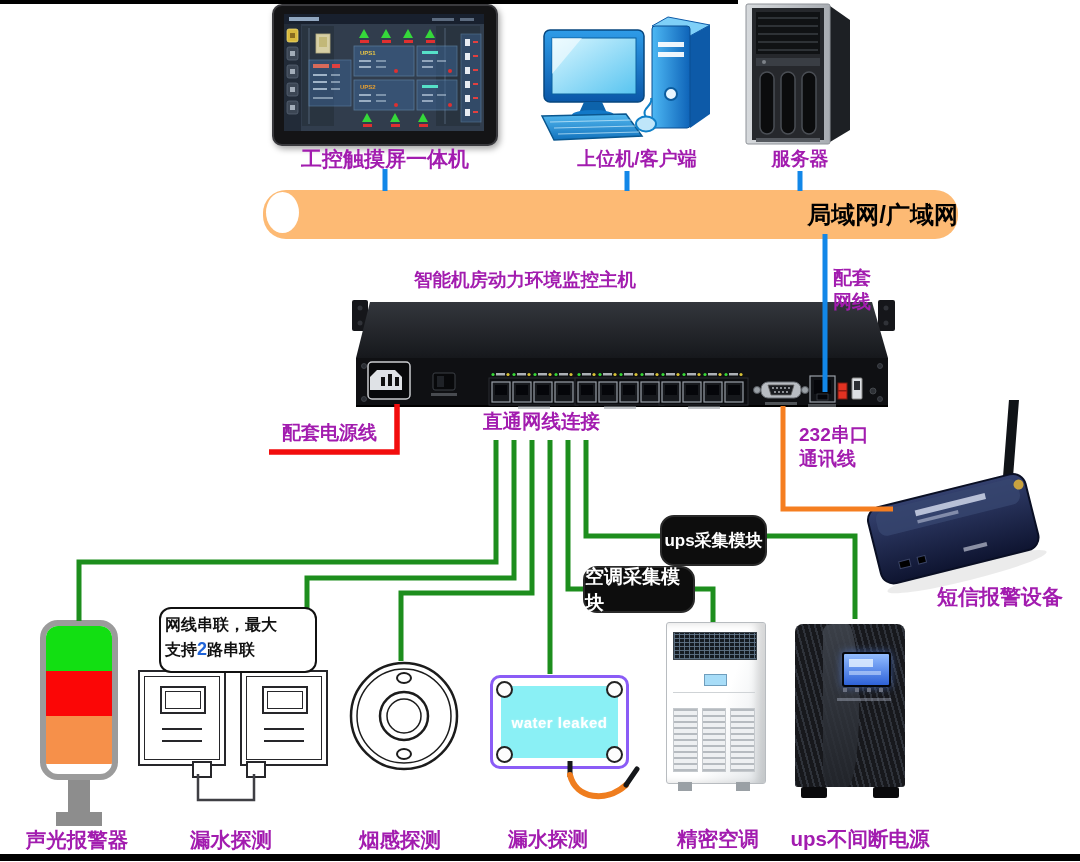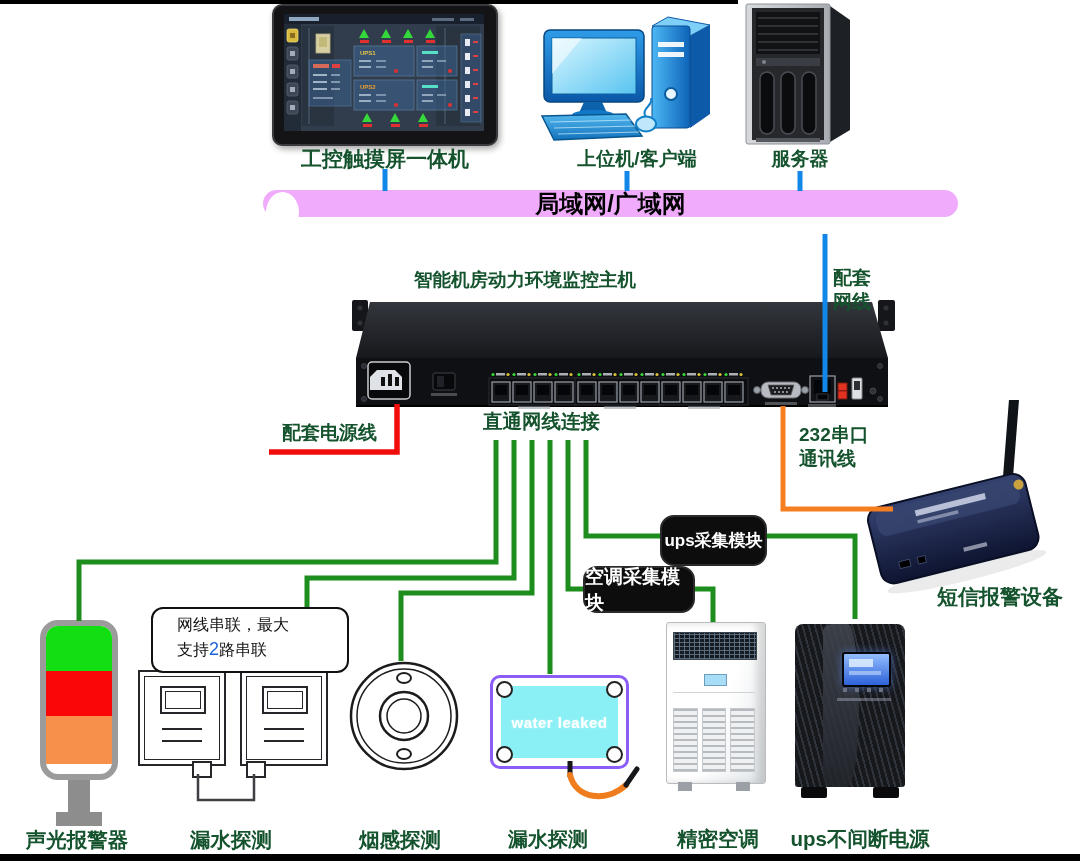--- a/index.html
+++ b/index.html
@@ -3,42 +3,42 @@
 <meta charset="utf-8">
 <style>
   html,body{margin:0;padding:0;background:#fff;}
   #canvas{position:relative;width:1080px;height:862px;background:#fff;overflow:hidden;
           font-family:"Liberation Sans","DejaVu Sans",sans-serif;color:#111;}
   .abs{position:absolute;}
   
   .strip-top{left:0;top:0;width:738px;height:4px;background:#000;z-index:60;}
   .strip-bottom{left:0;top:854px;width:1080px;height:7px;background:#000;z-index:60;}
   
-  .lbl{position:absolute;font-weight:700;color:#14532d;z-index:40;white-space:pre-line;line-height:1.25;}
+  .lbl{position:absolute;font-weight:700;color:#a21caf;z-index:40;white-space:pre-line;line-height:1.25;}
   .c{text-align:center;}
   
-  .net-bar{left:263px;top:190px;width:695px;height:27px;background:#f0abfc;border-radius:23px;
-           z-index:20;display:flex;align-items:center;justify-content:center;}
+  .net-bar{left:263px;top:190px;width:695px;height:49px;background:#fdba74;border-radius:23px;
+           z-index:20;display:flex;align-items:center;justify-content:flex-end;}
   .net-bar-cap{position:absolute;left:3px;top:2px;width:33px;height:41px;background:#fff;border-radius:50%;}
   .net-bar-text{font-weight:700;font-size:24px;color:#000;}
   
   .touch-panel{left:272px;top:4px;width:222px;height:138px;background:#141416;border:2px solid #3a3a3e;
                border-radius:10px;z-index:10;box-shadow:2px 3px 6px rgba(0,0,0,.35);}
   .touch-screen{position:absolute;left:10px;top:8px;width:200px;height:117px;}
   
   .ac220{left:156px;top:423px;width:114px;height:55px;background:#eef0f4;border:2px solid #4a4a52;
          display:flex;align-items:center;justify-content:center;font-weight:700;font-size:22px;z-index:40;}
   
   .module-tag{position:absolute;background:#0d0d0d;color:#fff;border-radius:14px;display:flex;
               align-items:center;justify-content:center;font-weight:700;z-index:40;border:2px solid #2a2a2a;}
   .tag-ups{left:660px;top:515px;width:103px;height:47px;font-size:17px;}
   .tag-ac{left:583px;top:566px;width:108px;height:43px;font-size:19px;}
   
-  .note-box{left:151px;top:607px;width:146px;height:54px;background:#fff;border:2.5px solid #111;
-            border-radius:12px;z-index:40;padding:4px 24px;font-weight:400;font-size:16px;line-height:1.45;}
+  .note-box{left:159px;top:607px;width:146px;height:54px;background:#fff;border:2.5px solid #111;
+            border-radius:12px;z-index:40;padding:4px 4px;font-weight:700;font-size:16px;line-height:1.45;}
   .note-box .hl{color:#1f63d8;font-size:18px;}
   
   .tower{left:40px;top:620px;width:78px;z-index:10;}
   .tl-body{width:66px;height:148px;border:6px solid #9b9b9b;border-radius:18px;overflow:hidden;}
   .tl-g{height:45px;background:#12df12;}
   .tl-r{height:45px;background:#fb0606;}
   .tl-o{height:48px;background:#f6904a;}
   .tl-stem{width:22px;height:32px;background:#8d8d8d;margin:0 auto;}
   .tl-base{width:46px;height:14px;background:#8d8d8d;margin:0 auto;}
   

